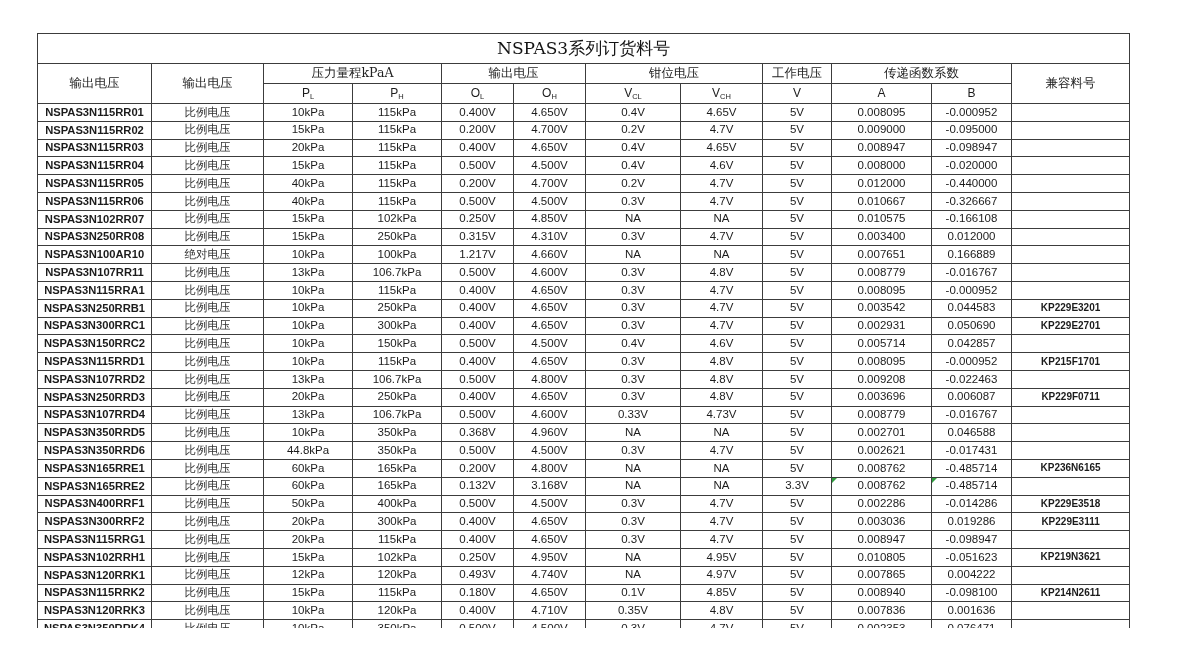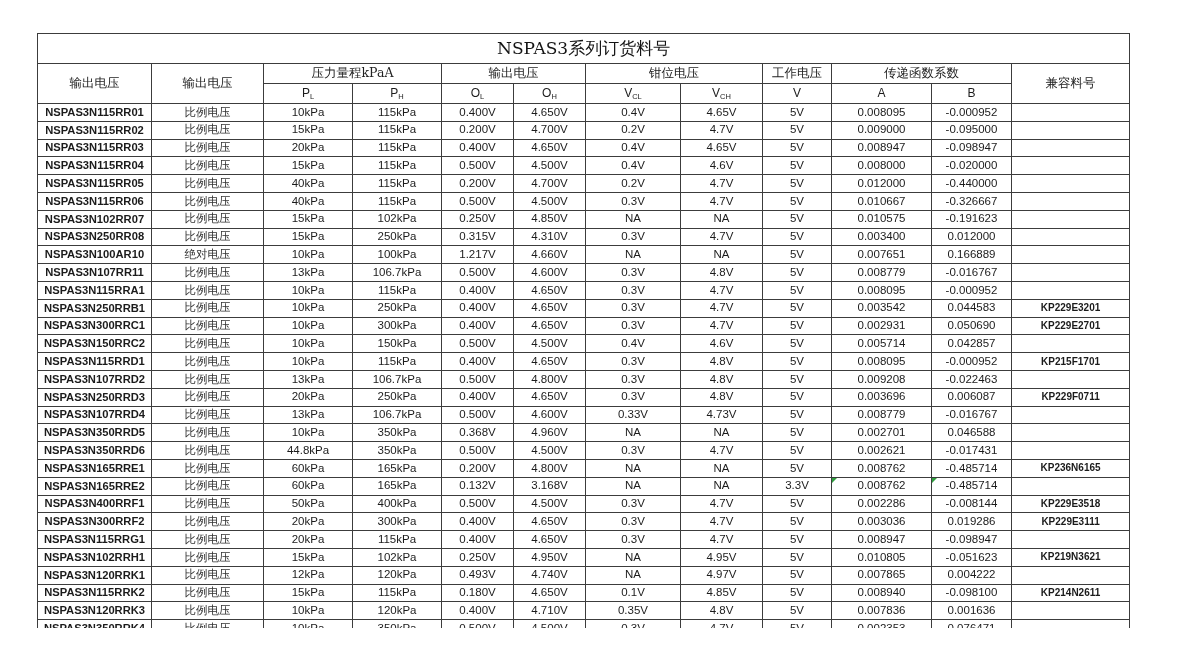--- a/index.html
+++ b/index.html
@@ -208,21 +208,21 @@
           <td class="c0">NSPAS3N102RR07</td>
           <td class="c1">比例电压</td>
           <td class="c2">15kPa</td>
           <td class="c3">102kPa</td>
           <td class="c4">0.250V</td>
           <td class="c5">4.850V</td>
           <td class="c6">NA</td>
           <td class="c7">NA</td>
           <td class="c8">5V</td>
           <td class="c9">0.010575</td>
-          <td class="c10">-0.191623</td>
+          <td class="c10">-0.166108</td>
           <td class="c11"></td>
         </tr>
         <tr>
           <td class="c0">NSPAS3N250RR08</td>
           <td class="c1">比例电压</td>
           <td class="c2">15kPa</td>
           <td class="c3">250kPa</td>
           <td class="c4">0.315V</td>
           <td class="c5">4.310V</td>
           <td class="c6">0.3V</td>
@@ -432,21 +432,21 @@
           <td class="c0">NSPAS3N400RRF1</td>
           <td class="c1">比例电压</td>
           <td class="c2">50kPa</td>
           <td class="c3">400kPa</td>
           <td class="c4">0.500V</td>
           <td class="c5">4.500V</td>
           <td class="c6">0.3V</td>
           <td class="c7">4.7V</td>
           <td class="c8">5V</td>
           <td class="c9">0.002286</td>
-          <td class="c10">-0.008144</td>
+          <td class="c10">-0.014286</td>
           <td class="c11">KP229E3518</td>
         </tr>
         <tr>
           <td class="c0">NSPAS3N300RRF2</td>
           <td class="c1">比例电压</td>
           <td class="c2">20kPa</td>
           <td class="c3">300kPa</td>
           <td class="c4">0.400V</td>
           <td class="c5">4.650V</td>
           <td class="c6">0.3V</td>

